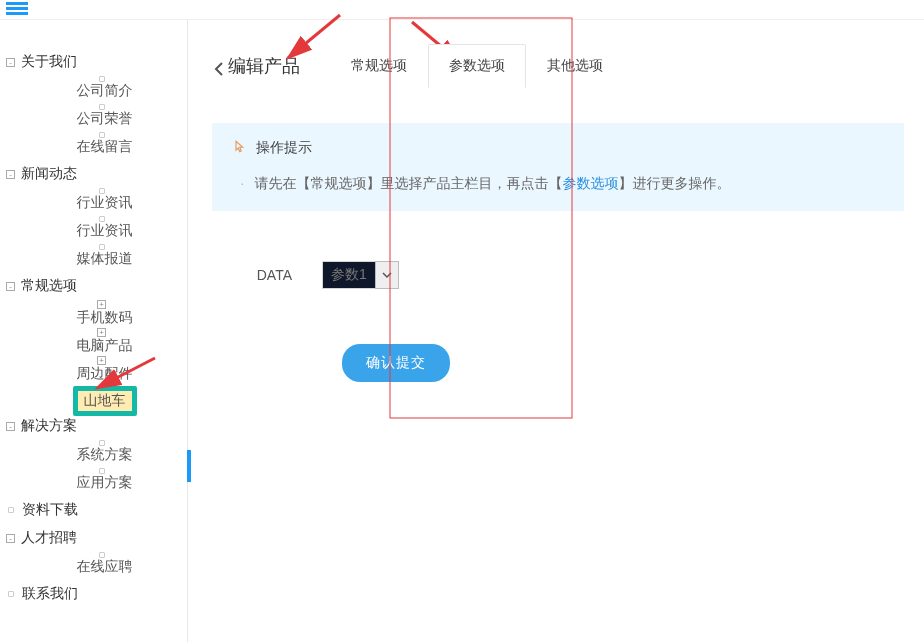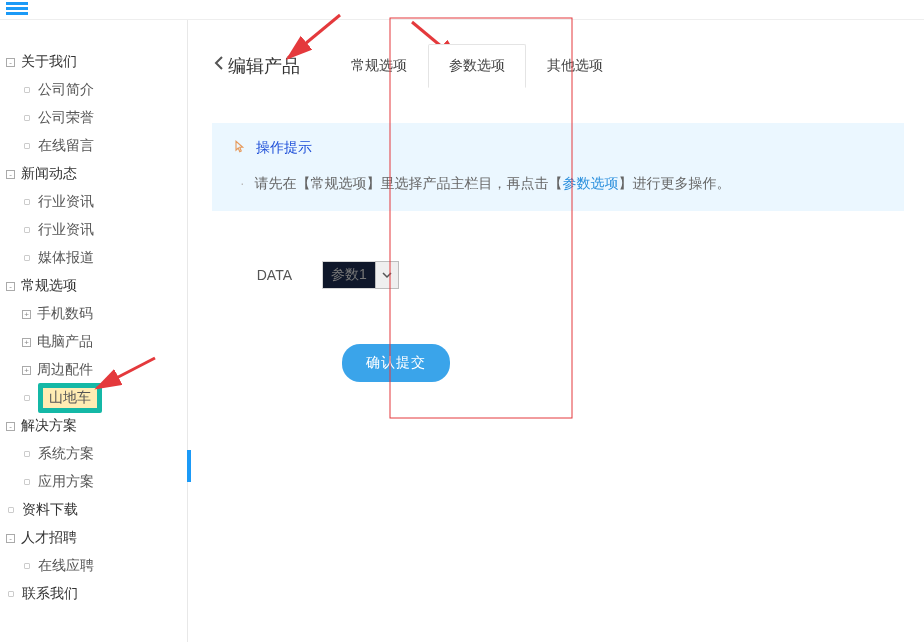--- a/index.html
+++ b/index.html
@@ -9,38 +9,38 @@
     .topbar { height:20px; border-bottom:1px solid #eee; display:flex; align-items:flex-start; }
     .hamburger { width:22px; margin-left:6px; cursor:pointer; }
     .hamburger span { display:block; height:3px; background:#1b9af7; margin:2px 0; }
 
     
     .wrap { display:flex; height:622px; }
     .sidebar { width:188px; border-right:1px solid #e8e8e8; padding-top:28px; background:#fff; position:relative; }
     .handle { position:absolute; right:-4px; top:430px; width:4px; height:32px; background:#1b9af7; }
 
     .tree-item { display:flex; align-items:center; height:28px; padding-left:6px; cursor:pointer; }
-    .tree-item.child { padding-left:22px; }
+    .tree-item.child { padding-left:22px;flex-direction:column; }
     .tree-item .box { width:9px; height:9px; border:1px solid #aaa; margin-right:6px; position:relative; background:#fff; font-size:8px; line-height:7px; text-align:center; color:#888; }
     .tree-item .dot { width:6px; height:6px; border:1px solid #ccc; background:#fff; border-radius:1px; margin-right:8px; margin-left:2px; }
     .tree-item span.lbl { color:#333; }
     .tree-item.child span.lbl { color:#555; }
     .tree-item.sel span.lbl { background:#ffecb3; border:5px solid #14b8a6; padding:1px 6px; border-radius:2px; }
 
     .content { flex:1; padding:24px 0 0 24px; position:relative; }
 
     .page-head { display:flex; align-items:center; gap:30px; }
-    .back { display:flex; align-items:flex-start; font-size:18px; color:#333; cursor:pointer; font-weight:500; }
+    .back { display:flex; align-items:flex-end; font-size:18px; color:#333; cursor:pointer; font-weight:500; }
     .back svg { margin-right:2px; }
     .tabs { display:flex; }
     .tab { padding:12px 20px; color:#444; cursor:pointer; border:1px solid transparent; }
     .tab.active { border:1px solid #e4e4e4; border-bottom-color:#fff; border-radius:2px 2px 0 0; background:#fff; position:relative; z-index:2; }
 
     .tip { margin-top:35px; margin-right:20px; background:#ebf7ff; padding:16px 18px 18px; }
-    .tip-h { color:#1d4ed8; display:flex; align-items:center; gap:8px; font-size:14px; margin-bottom:18px; }
+    .tip-h { color:#404040; display:flex; align-items:center; gap:8px; font-size:14px; margin-bottom:18px; }
     .tip-row { color:#666; padding-left:10px; }
     .tip-row::before { content:"·"; margin-right:6px; color:#bbb; }
     .tip-row a { color:#2a8fdd; text-decoration:none; }
 
     .form-row { display:flex; align-items:center; margin-top:50px; }
     .form-lbl { width:110px; text-align:right; padding-right:30px; color:#555; }
     .select { display:flex; }
     .select-txt { border:1px solid #d6d6d6; border-right:none; padding:4px 8px; color:#777; background:#0f172a; min-width:42px; }
     .select-btn { border:1px solid #bcbcbc; background:#efefef; width:24px; display:flex; align-items:center; justify-content:center; color:#555; }
 

